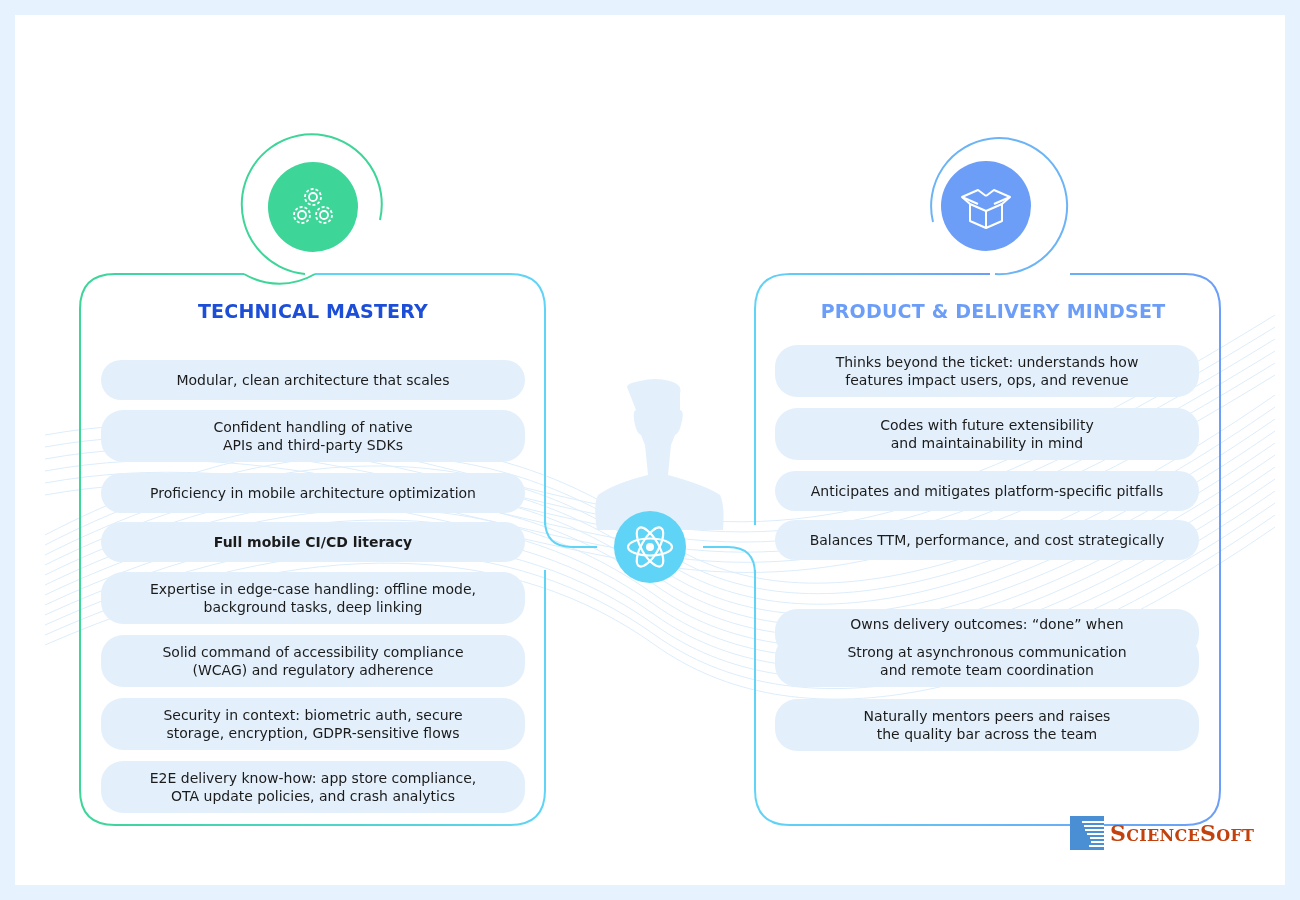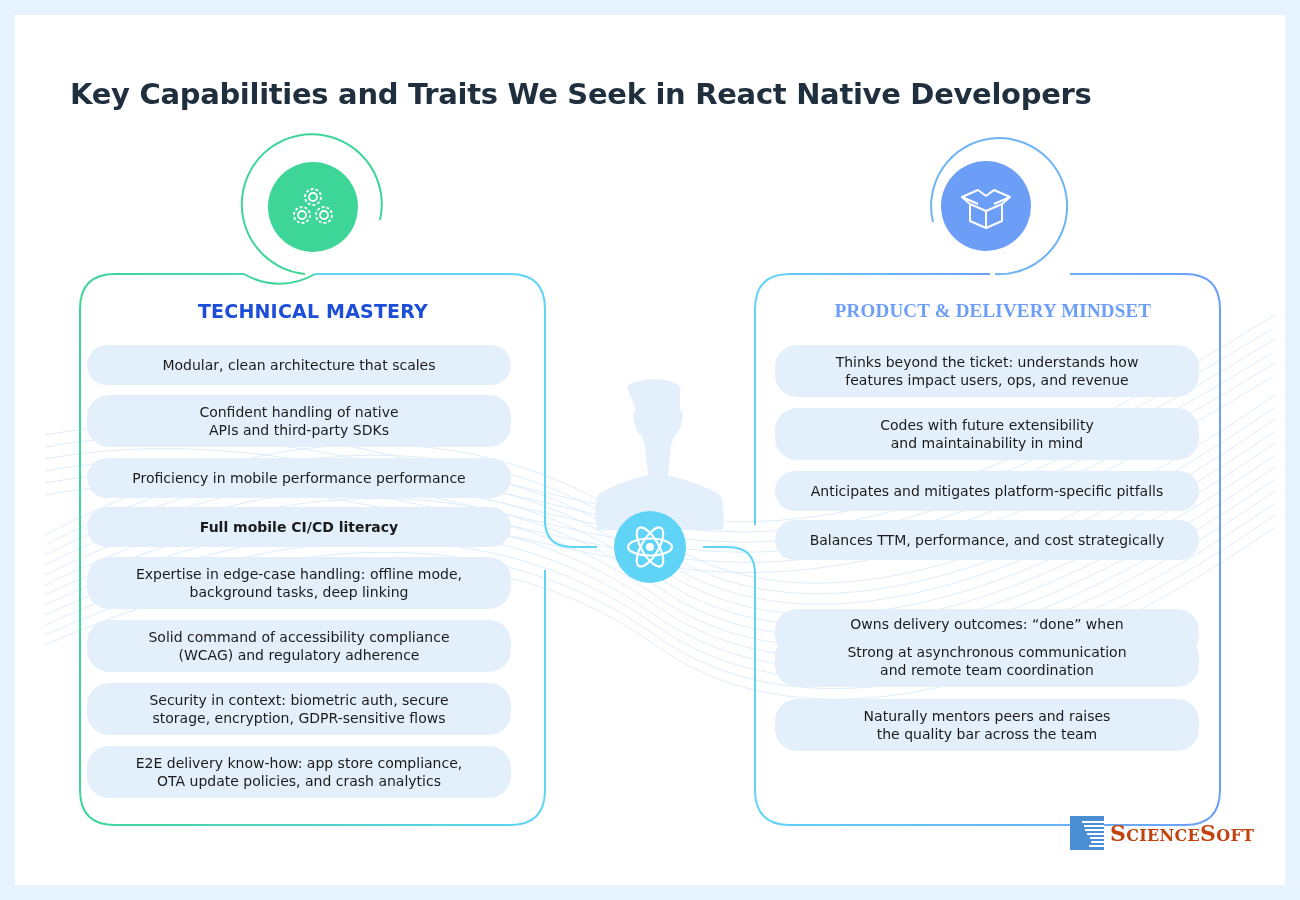--- a/index.html
+++ b/index.html
@@ -3,23 +3,23 @@
 <meta charset="utf-8">
 <style>
   * { box-sizing: border-box; margin: 0; padding: 0; }
   html, body { width: 1300px; height: 900px; overflow: hidden; }
   body { background: #e6f2fd; font-family: "DejaVu Sans", "Liberation Sans", sans-serif; position: relative; }
   .card { position: absolute; left: 15px; top: 15px; width: 1270px; height: 870px; background: #ffffff; overflow: hidden; }
   .title { position: absolute; left: 55px; top: 62px; font-size: 29px; font-weight: bold; color: #1f2f3d; letter-spacing: -0.3px; white-space: nowrap; }
   svg.deco { position: absolute; left: 0; top: 0; }
   .heading { position: absolute; font-size: 19px; font-weight: bold; text-align: center; letter-spacing: 0.2px; }
   .heading.left { left: 66px; width: 464px; top: 285px; color: #1d4ed8; }
-  .heading.right { left: 740px; width: 476px; top: 285px; color: #6c9ef8; font-family: Liberation Serif, serif; }
+  .heading.right { left: 740px; width: 476px; top: 285px; color: #6c9ef8; }
   .pill { position: absolute; background: #e3f0fc; border-radius: 22px; display: flex; align-items: center; justify-content: center; text-align: center; font-size: 14px; line-height: 18.5px; color: #1b1b1b; padding: 0 18px; }
-  .pill.left { left: 72px; width: 424px; }
+  .pill.left { left: 86px; width: 424px; margin-top: 15px; }
   .pill.right { left: 760px; width: 424px; }
   .logo { position: absolute; left: 1055px; top: 801px; display: flex; align-items: center; gap: 6px; }
   .logo-text { font-family: "DejaVu Serif", "Liberation Serif", serif; font-weight: bold; color: #c2410c; font-size: 22px; letter-spacing: 0.3px; }
   .logo-text .sc { font-size: 16px; }
   .icon { position: absolute; }
 </style>
 </head>
 <body>
 
 <div class="card">
@@ -105,28 +105,27 @@
 
   <svg class="icon" style="left:605px;top:502px;" width="60" height="60" viewBox="0 0 60 60">
     <g fill="none" stroke="#ffffff" stroke-width="2.2">
       <ellipse cx="30" cy="30" rx="22" ry="8.5"></ellipse>
       <ellipse cx="30" cy="30" rx="22" ry="8.5" transform="rotate(60 30 30)"></ellipse>
       <ellipse cx="30" cy="30" rx="22" ry="8.5" transform="rotate(120 30 30)"></ellipse>
     </g>
     <circle cx="30" cy="30" r="4" fill="#ffffff"></circle>
   </svg>
 
-  <div class="title">Key Capabilities and Traits We Seek in React Native Developers</div>
 
   <div class="heading left">TECHNICAL MASTERY</div>
 
   <div class="pill left" style="top:330px;height:40px;">Modular, clean architecture that scales</div>
   <div class="pill left" style="top:380px;height:52px;white-space:pre-line;">Confident handling of native
 APIs and third-party SDKs</div>
-  <div class="pill left" style="top:443px;height:40px;">Proficiency in mobile performance performance</div>
+  <div class="pill left" style="top:443px;height:40px;">Proficiency in mobile architecture optimization</div>
   <div class="pill left" style="top:492px;height:40px;font-weight:bold;">Full mobile CI/CD literacy</div>
   <div class="pill left" style="top:542px;height:52px;white-space:pre-line;">Expertise in edge-case handling: offline mode,
 background tasks, deep linking</div>
   <div class="pill left" style="top:605px;height:52px;white-space:pre-line;">Solid command of accessibility compliance
 (WCAG) and regulatory adherence</div>
   <div class="pill left" style="top:668px;height:52px;white-space:pre-line;">Security in context: biometric auth, secure
 storage, encryption, GDPR-sensitive flows</div>
   <div class="pill left" style="top:731px;height:52px;white-space:pre-line;">E2E delivery know-how: app store compliance,
 OTA update policies, and crash analytics</div>
 

